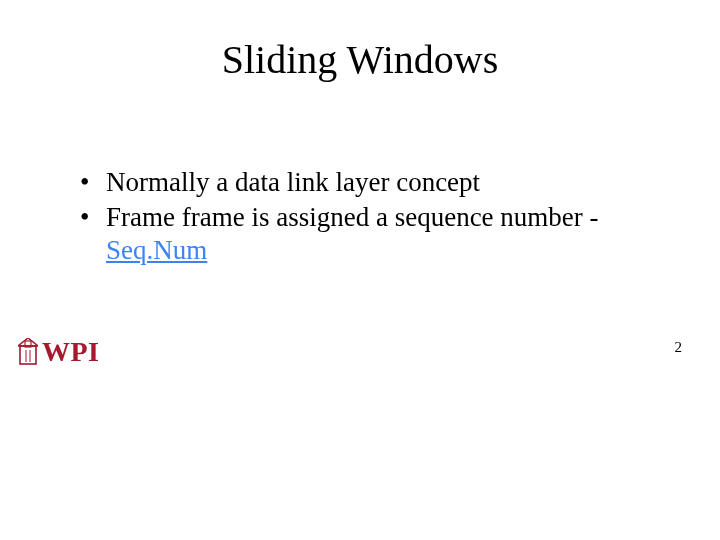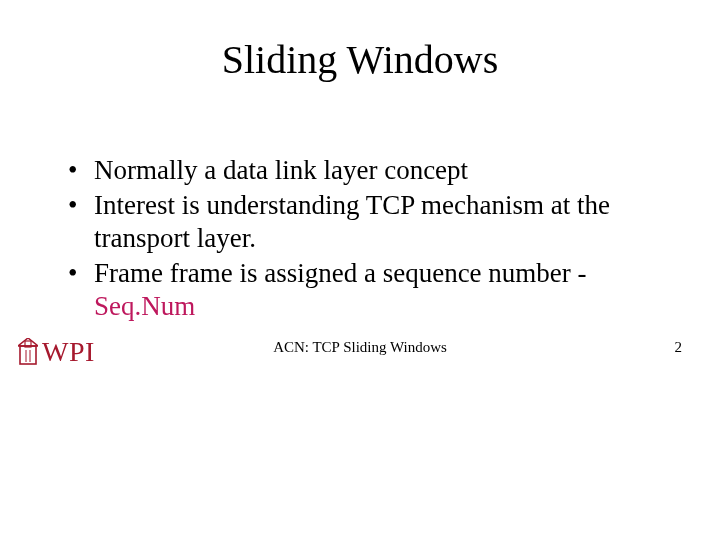--- a/index.html
+++ b/index.html
@@ -31,35 +31,36 @@
     position: absolute;
     top: 150px;
     left: 64px;
     right: 48px;
     font-size: 27px;
     line-height: 1.22;
   }
   .body ul {
     list-style: none;
     padding: 0;
-    margin: 4px;
+    margin: 16px;
   }
   .body li {
     position: relative;
     padding-left: 26px;
     margin: 0 0 2px 0;
   }
   .body li::before {
     content: "•";
     position: absolute;
     left: 0;
     top: 0;
   }
   .term {
-    color: #be185d;
+    color: #3b82f6;
+    text-decoration: underline;
   }
   .footer-center {
     position: absolute;
     bottom: 24px;
     left: 0;
     width: 100%;
     text-align: center;
     font-size: 15px;
   }
   .footer-right {
@@ -71,21 +72,21 @@
   .logo {
     position: absolute;
     bottom: 14px;
     left: 18px;
     display: flex;
     align-items: flex-end;
     gap: 4px;
   }
   .logo-text {
     font-family: "Times New Roman", Times, serif;
-    font-weight: normal;
+    font-weight: bold;
     font-size: 28px;
     color: #a6192e;
     letter-spacing: 0.5px;
     line-height: 1;
   }
   .logo-mark svg {
     display: block;
   }
 </style>
 </head>
@@ -94,29 +95,25 @@
 <div class="slide">
 
   <div class="title">Sliding Windows</div>
 
   <div class="body">
     <ul>
       <li>
         <span>Normally a data link layer concept</span>
       </li>
       <li>
-        <span>Interest is understanding TCP mechanism at the transport layer.</span>
-      </li>
-      <li>
         <span>Frame frame is assigned a sequence number - </span><span class="term">Seq.Num</span>
       </li>
     </ul>
   </div>
 
-  <div class="footer-center">ACN: TCP Sliding Windows</div>
   <div class="footer-right">2</div>
 
   <div class="logo">
     <span class="logo-mark">
       <svg width="20" height="28" viewBox="0 0 20 28">
         <rect x="2" y="8" width="16" height="18" fill="none" stroke="#a6192e" stroke-width="1.6"></rect>
         <polygon points="0,8 10,0 20,8" fill="none" stroke="#a6192e" stroke-width="1.6"></polygon>
         <rect x="7" y="3" width="6" height="6" fill="none" stroke="#a6192e" stroke-width="1.2"></rect>
         <line x1="8" y1="12" x2="8" y2="24" stroke="#a6192e" stroke-width="1"></line>
         <line x1="12" y1="12" x2="12" y2="24" stroke="#a6192e" stroke-width="1"></line>

